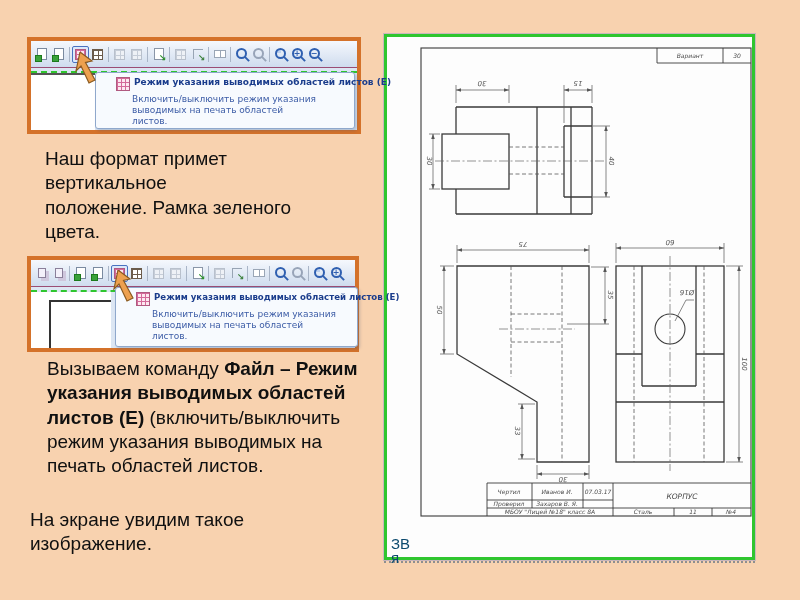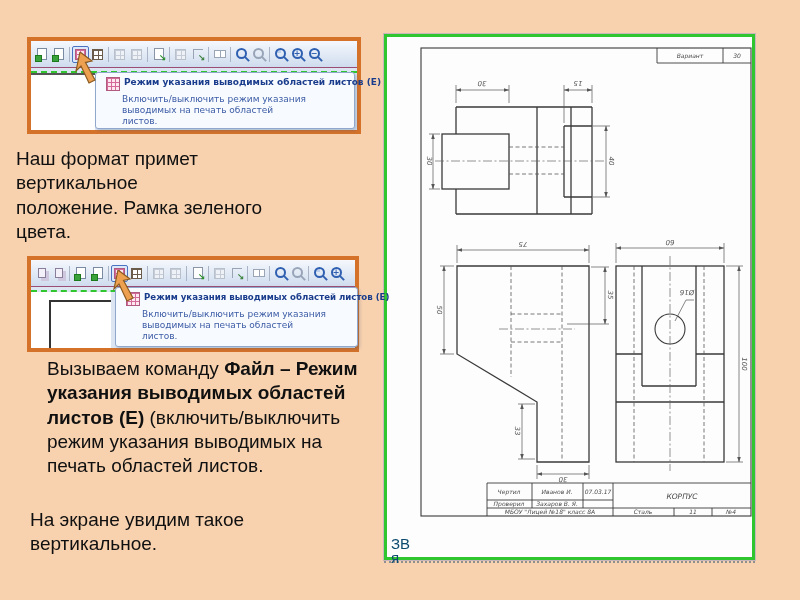--- a/index.html
+++ b/index.html
@@ -49,21 +49,21 @@
   .zoomy i::after{content:"";position:absolute;width:6px;height:2px;background:#2f5fb0;
        left:9px;top:11px;transform:rotate(45deg)}
   .k-zoomdis i::before{border-color:#98a4b8}
   .k-zoomdis i::after{background:#98a4b8}
   .k-zoomin i::before{content:"+"}
   .k-zoomout i::before{content:"−"}
   .k-zoomrect i{background:linear-gradient(#bcd0ee,#bcd0ee) 3px 3px/4px 3px no-repeat}
 
   
   .tip{position:absolute;background:#f7fafe;border:1px solid #8fa8cc;border-radius:3px;
-       box-shadow:2px 2px 3px rgba(60,80,120,.25);padding:4px 10px;box-sizing:border-box;z-index:3}
+       box-shadow:2px 2px 3px rgba(60,80,120,.25);padding:4px 20px;box-sizing:border-box;z-index:3}
   .tip .trow{display:flex;align-items:flex-start;gap:4px}
   .tip .ttl{font:700 9px/11px "DejaVu Sans",sans-serif;color:#1a3c8c;white-space:nowrap}
   .tip .tbody{font:9px/11px "DejaVu Sans",sans-serif;color:#3c5ca6;margin:3px 0 0 16px;white-space:pre-line}
   .tipico{width:12px;height:12px;flex:0 0 auto;background-color:#fde8f0;border:1px solid #b05a80;
        background-image:linear-gradient(#d46a9a 1px,transparent 1px),
                         linear-gradient(90deg,#d46a9a 1px,transparent 1px);background-size:4px 4px}
 
   .cursor{position:absolute;z-index:5;pointer-events:none}
 
   
@@ -151,21 +151,21 @@
     </div>
     <div class="tbody">Включить/выключить режим указания
 выводимых на печать областей
 листов.</div>
   </div>
   <svg class="cursor" style="left:44px;top:11px" width="26" height="32" viewBox="0 0 26 32">
     <path d="M5 0 L17 9 L10.5 10.5 L20 28 L14 31 L6 14 L1 19 Z" fill="#eda04f" stroke="#8a5a20" stroke-width="1.2"></path>
   </svg>
 </div>
 
-<div class="slidetext" style="left:16px;top:147px;width:335px">Наш формат примет
+<div class="slidetext" style="left:45px;top:147px;width:335px">Наш формат примет
 вертикальное
 положение. Рамка зеленого
 цвета.</div>
 
 <div class="shot" style="left:27px;top:256px;width:332px;height:96px">
   <div class="tbar">
       <span class="ico k-pages">
         <i></i>
       </span>
       <span class="ico k-pages">
@@ -242,21 +242,21 @@
     <path d="M5 0 L17 9 L10.5 10.5 L20 28 L14 31 L6 14 L1 19 Z" fill="#eda04f" stroke="#8a5a20" stroke-width="1.2"></path>
   </svg>
 </div>
 
 <div class="slidetext rich" style="left:47px;top:357px;width:350px"><span>Вызываем команду  </span><b>Файл – Режим
 указания выводимых областей
 листов (Е) </b><span>(включить/выключить
 режим указания выводимых на
 печать областей листов.</span></div>
 <div class="slidetext" style="left:30px;top:508px;width:335px">На экране увидим такое
-вертикальное.</div>
+изображение.</div>
 
 <div class="sheet">
   <div class="corner-note">ЗВ
 я</div>
   <svg width="365" height="520" viewBox="0 0 365 520">
     <defs>
       <marker id="ar" viewBox="0 0 10 10" refX="9.5" refY="5" markerWidth="7.5" markerHeight="7.5" orient="auto-start-reverse">
           <path d="M0 1.6 L10 5 L0 8.4 z" fill="#555"></path>
         </marker>
     </defs>

